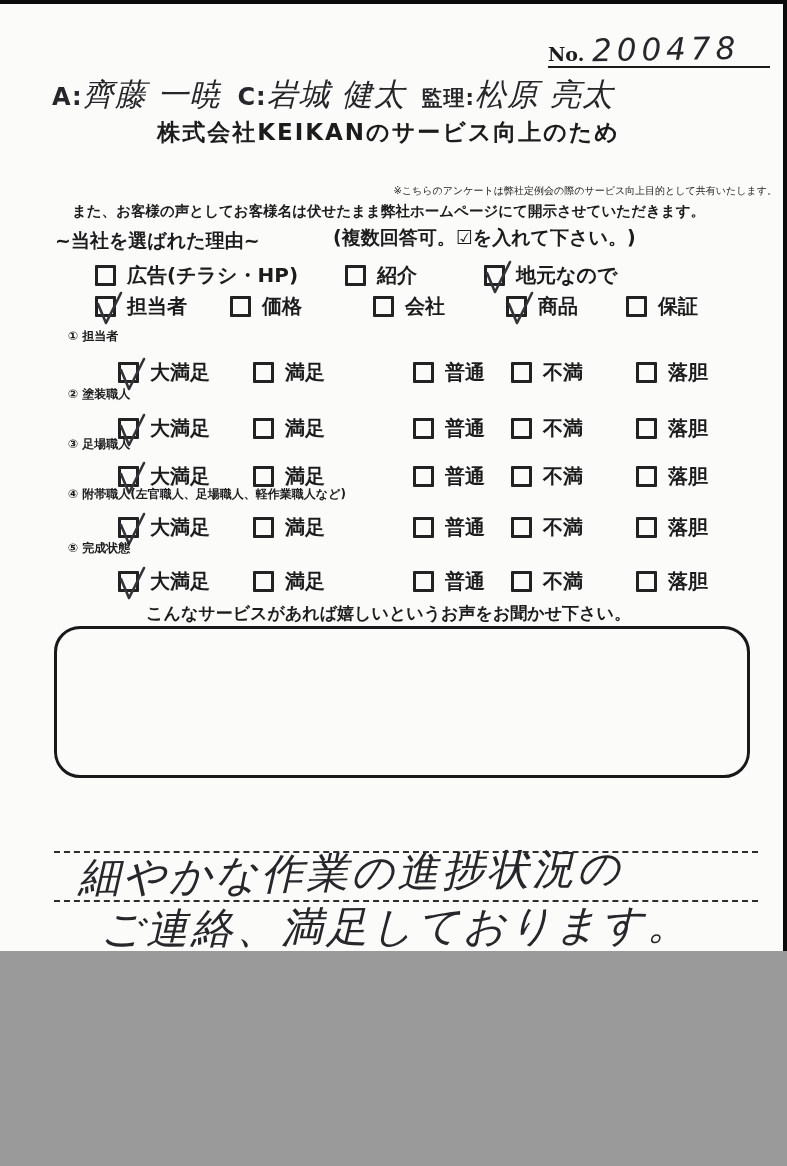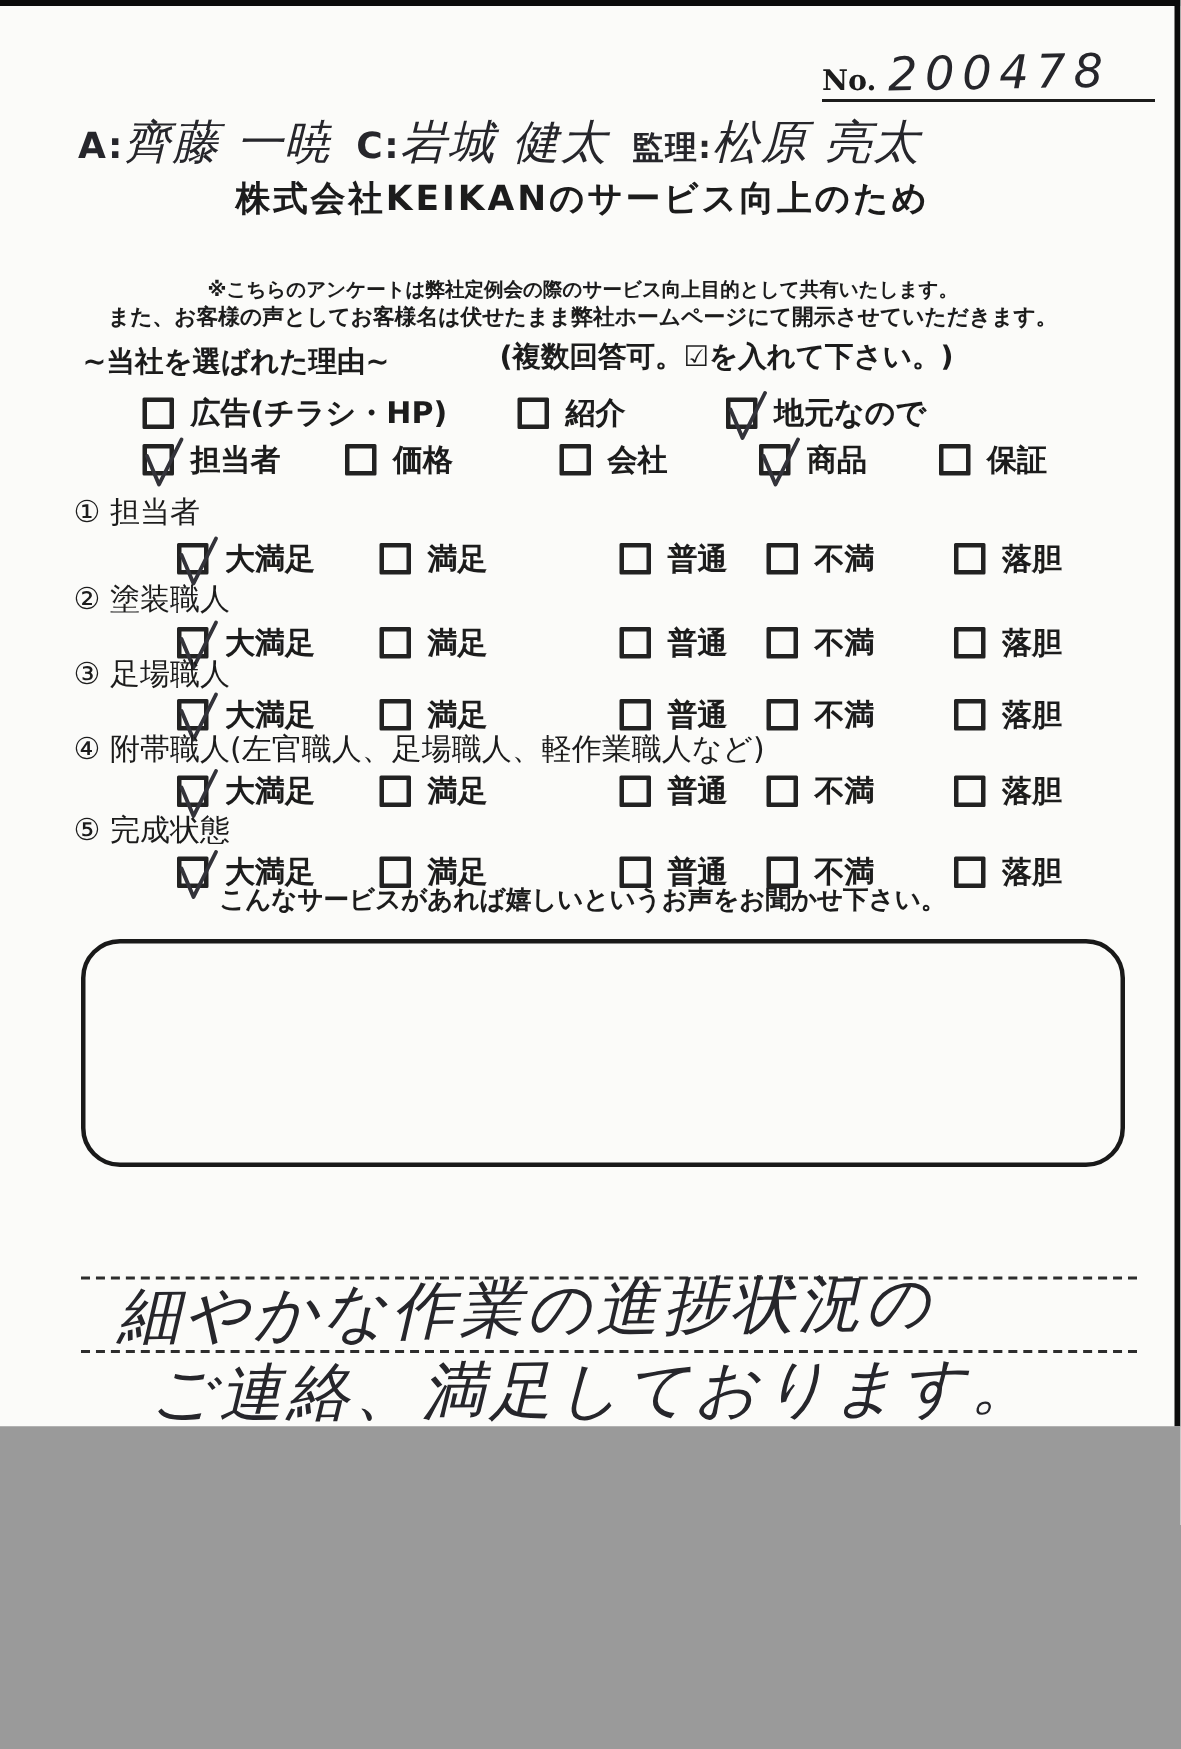--- a/index.html
+++ b/index.html
@@ -22,48 +22,48 @@
   
   .hw{font-style:italic;color:#26262b;}
 
   .names{position:absolute;top:74px;left:52px;font-size:31px;letter-spacing:1px;white-space:nowrap;}
   .names .pfx{font-style:normal;font-weight:bold;font-size:24px;}
   .names .pfx.small{font-size:21px;}
   .names .nm{margin-right:16px;}
 
   .title1{position:absolute;top:117px;left:0;right:10px;text-align:center;font-size:23px;font-weight:bold;letter-spacing:2px;}
   .title2{position:absolute;top:147px;left:0;right:10px;text-align:center;font-size:25px;font-weight:bold;letter-spacing:2px;}
-  .note1{position:absolute;top:184px;left:0;right:10px;text-align:center;font-size:13px;font-weight:bold;}
+  .note1{position:absolute;top:184px;left:0;right:10px;text-align:right;font-size:10px;font-weight:normal;}
   .note2{position:absolute;top:202px;left:0;right:10px;text-align:center;font-size:14.5px;font-weight:bold;}
 
   .reason-heading{position:absolute;top:228px;left:55px;font-size:19px;font-weight:bold;}
   .reason-instr{position:absolute;top:225px;left:333px;font-size:19px;font-weight:bold;}
 
   
   .cb{display:inline-block;width:15px;height:15px;border:3px solid #222;border-radius:1px;
       position:relative;flex:0 0 auto;background:transparent;}
   .tick{position:absolute;left:-6px;top:-9px;width:33px;height:37px;display:none;pointer-events:none;}
   .cb[data-checked="true"] .tick{display:block;}
   .tick path{fill:none;stroke:#33333a;stroke-width:2.6;stroke-linecap:round;stroke-linejoin:round;}
 
   .row{position:absolute;left:0;width:100%;height:28px;}
   .opt{position:absolute;display:flex;align-items:center;gap:11px;font-weight:bold;font-size:20px;white-space:nowrap;}
   .row.reason1{top:262px;}  .row.reason2{top:293px;}
   .reason1 .opt:nth-child(1){left:95px;} .reason1 .opt:nth-child(2){left:345px;} .reason1 .opt:nth-child(3){left:484px;}
   .reason2 .opt:nth-child(1){left:95px;} .reason2 .opt:nth-child(2){left:230px;} .reason2 .opt:nth-child(3){left:373px;justify-content:center;}
   .reason2 .opt:nth-child(4){left:506px;} .reason2 .opt:nth-child(5){left:626px;}
 
-  .rate-label{position:absolute;left:49px;font-size:20px;font-weight:normal;white-space:nowrap;}
+  .rate-label{position:absolute;left:68px;font-size:12px;font-weight:bold;white-space:nowrap;}
   .rl1{top:328px;} .rl2{top:386px;} .rl3{top:436px;} .rl4{top:486px;} .rl5{top:540px;}
   .row.rate1{top:359px;} .row.rate2{top:415px;} .row.rate3{top:463px;} .row.rate4{top:514px;} .row.rate5{top:568px;}
   .rateopts .opt:nth-child(1){left:118px;} .rateopts .opt:nth-child(2){left:253px;}
   .rateopts .opt:nth-child(3){left:413px;text-align:center;} .rateopts .opt:nth-child(4){left:511px;}
   .rateopts .opt:nth-child(5){left:636px;}
 
-  .service-prompt{position:absolute;top:588px;left:0;right:10px;text-align:center;font-size:17px;font-weight:bold;}
+  .service-prompt{position:absolute;top:602px;left:0;right:10px;text-align:center;font-size:17px;font-weight:bold;}
   .free-box{position:absolute;top:626px;left:54px;width:690px;height:146px;border:3px solid #191919;border-radius:26px;background:transparent;}
   .feedback-prompt{position:absolute;top:781px;left:0;right:0;text-align:center;font-size:16px;font-weight:bold;}
 
   .dline{position:absolute;left:54px;width:704px;height:0;border-top:2px dashed #2d2d2d;}
   .dl1{top:851px;} .dl2{top:900px;} .dl3{top:951px;} .dl4{top:1002px;} .dl5{top:1053px;} .dl6{top:1104px;}
 
   .comment1{position:absolute;top:845px;left:78px;font-size:42px;letter-spacing:3px;transform:rotate(-1deg);white-space:nowrap;}
   .comment2{position:absolute;top:899px;left:100px;font-size:42px;letter-spacing:3px;transform:rotate(-0.5deg);white-space:nowrap;}
 
   

